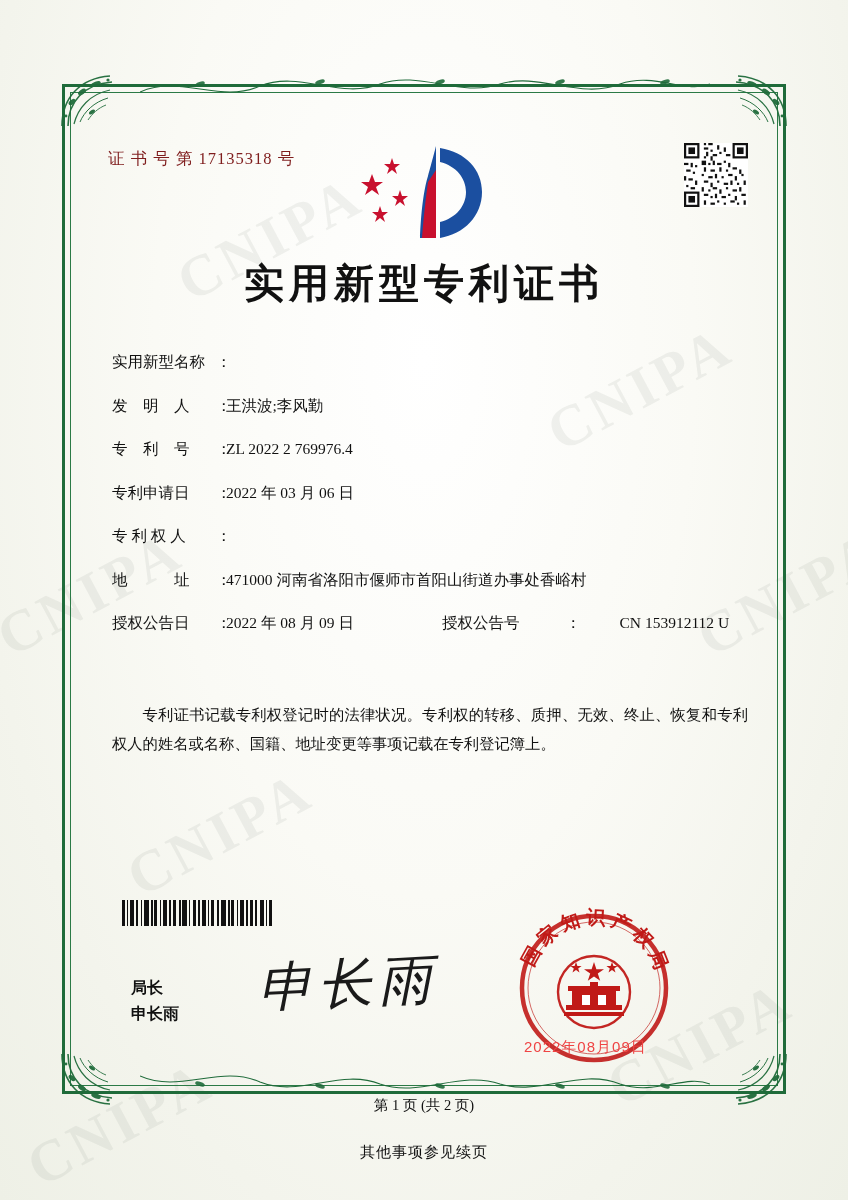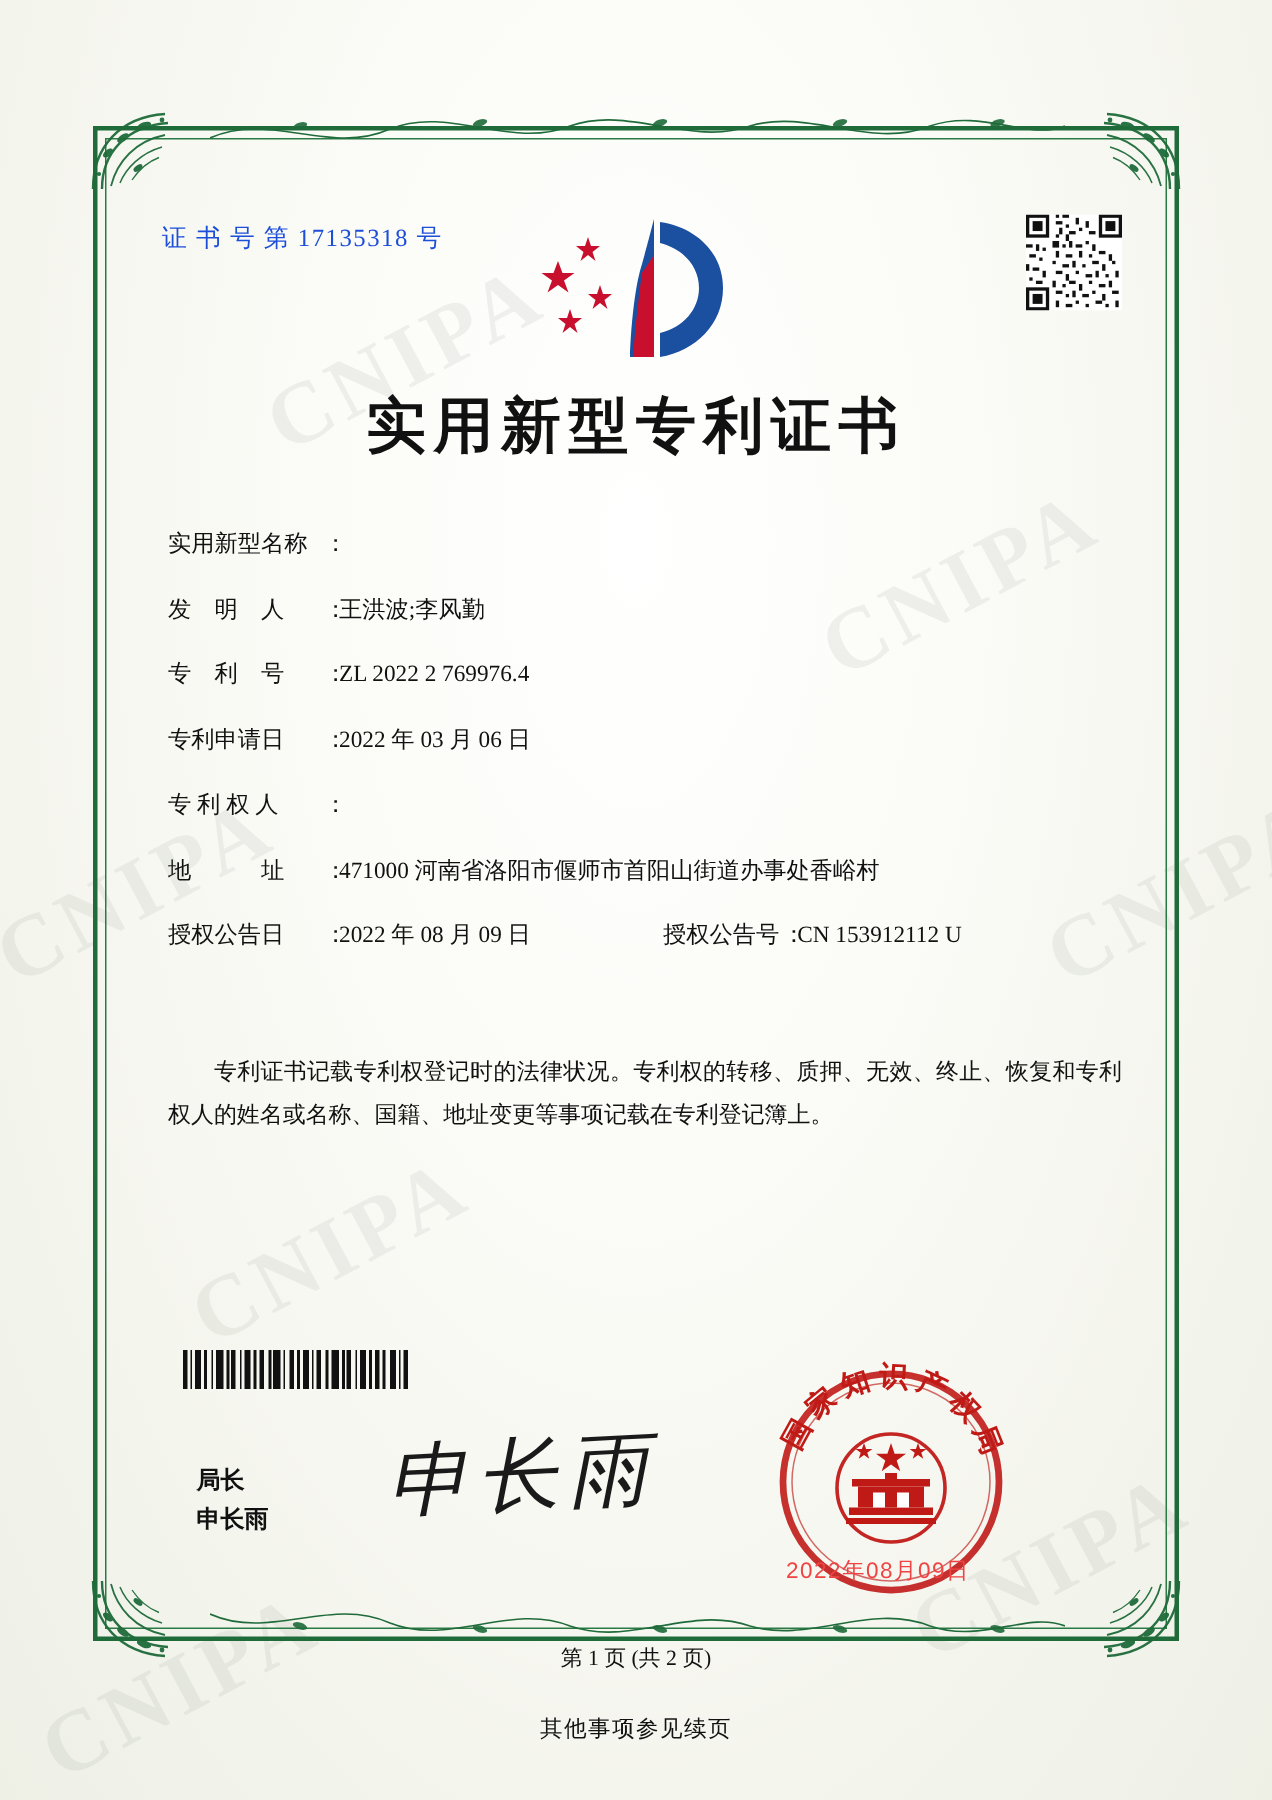--- a/index.html
+++ b/index.html
@@ -76,21 +76,21 @@
   .c-br { left: 716px; top: 1050px; transform: scale(-1,-1); }
   .edge-top { position: absolute; left: 140px; top: 70px; width: 570px; height: 30px; color: #1f6b3a; }
   .edge-bottom { position: absolute; left: 140px; top: 1068px; width: 570px; height: 30px; color: #1f6b3a; transform: scaleY(-1); }
 
   
   .cert-no {
     position: absolute;
     left: 108px;
     top: 148px;
     font-size: 16.5px;
-    color: #1d4ed8;
+    color: #7f1d1d;
     letter-spacing: 1px;
   }
   .qr {
     position: absolute;
     left: 684px;
     top: 143px;
     width: 64px;
     height: 64px;
   }
   .emblem {
@@ -128,21 +128,21 @@
   }
   .row .lbl {
     width: 104px;
     flex: 0 0 104px;
     letter-spacing: 0px;
   }
   .row .colon { width: 10px; flex: 0 0 10px; }
   .row .val { flex: 1 1 auto; }
   .row-dual { display: flex; align-items: baseline; }
   .row-dual .left { width: 330px; flex: 0 0 330px; display: flex; align-items: baseline;}
-  .row-dual .right { display: flex; align-items: baseline; }
+  .row-dual .right { display: flex; align-items: baseline; gap: 44px; }
   .row-dual .right .lbl2 { margin-right: 2px; }
 
   
   .paras {
     position: absolute;
     left: 112px;
     top: 700px;
     width: 636px;
     font-size: 15.3px;
     line-height: 29px;

